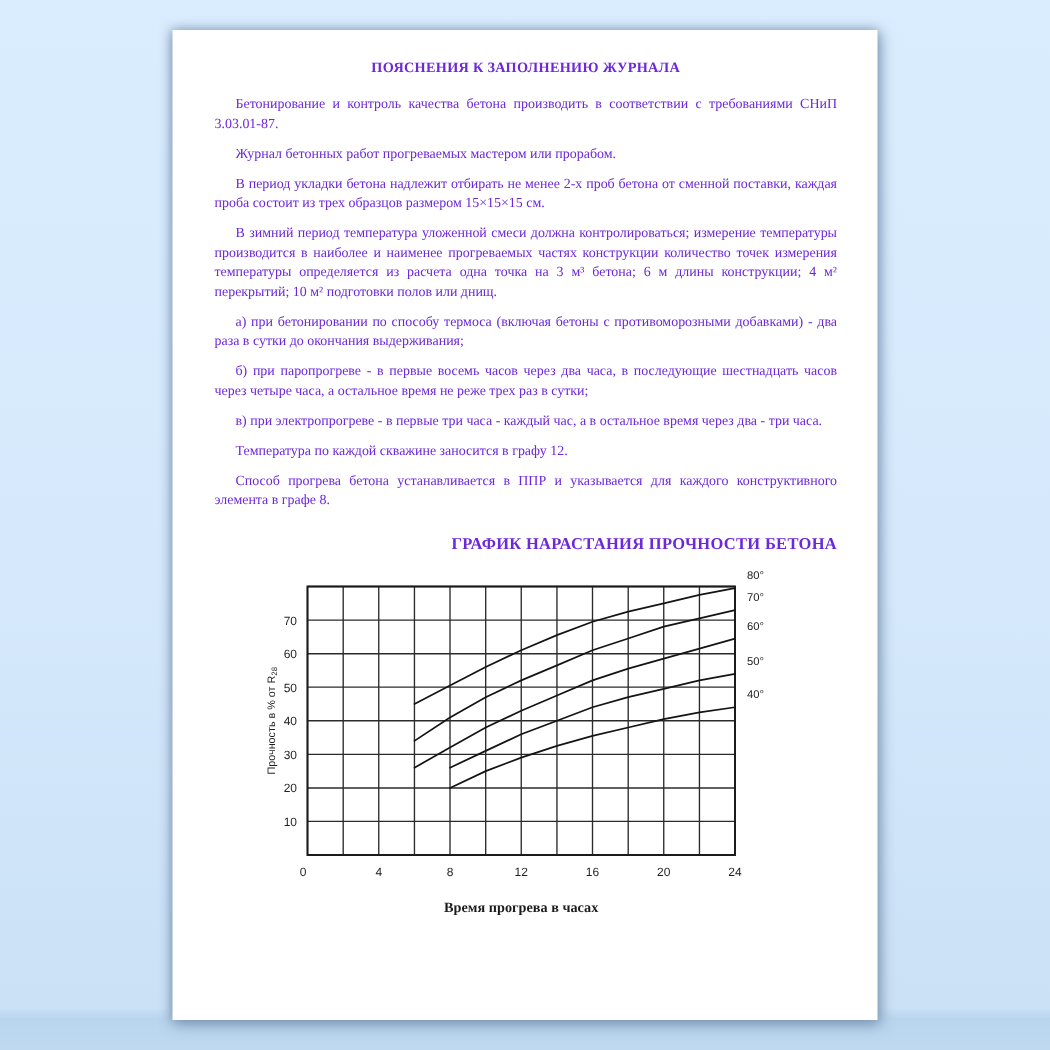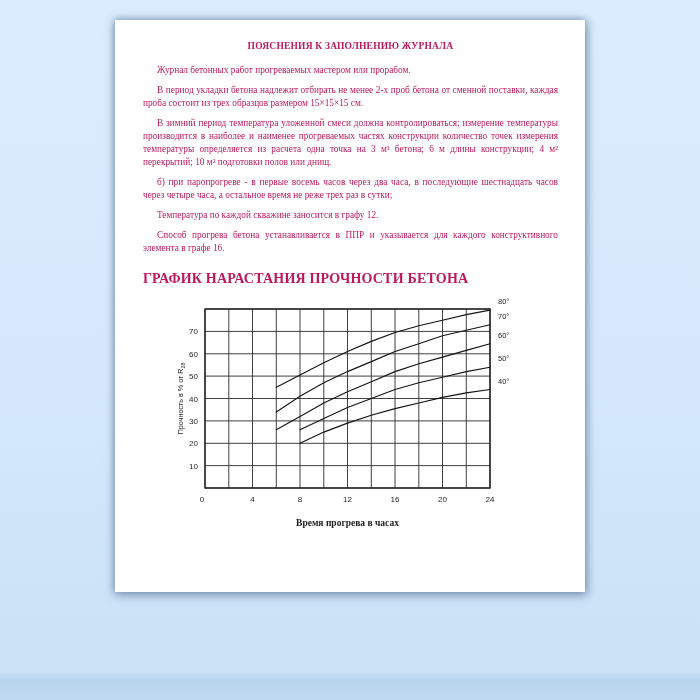--- a/index.html
+++ b/index.html
@@ -6,69 +6,72 @@
   .screen{
     position:relative;
     width:700px;height:700px;
     overflow:hidden;
     background:linear-gradient(180deg,#daedfe 0%,#d6e9fc 55%,#cde3f8 86%,#cbe1f6 96%,#b9d5ee 97%,#bed9f0 100%);
     font-family:"Liberation Serif",serif;
   }
   .page{
     position:absolute;
     left:115px;top:20px;
-    width:470px;height:572px;
+    width:470px;height:660px;
     background:#ffffff;
     box-shadow:1px 2px 9px 1px rgba(108,134,165,.85), -1px -1px 6px rgba(108,134,165,.45);
     box-sizing:border-box;
     padding:21px 27px 0 28px;
-    color:#be185d;
+    color:#6d28d9;
   }
   .doc-title{
     text-align:center;
     font-weight:bold;
     font-size:9.5px;
     letter-spacing:.2px;
     margin:0 0 13px 0;
   }
   .para{
     font-size:9.3px;
     line-height:13px;
     text-align:justify;
     text-indent:14px;
     margin:0 0 7px 0;
   }
   .chart-block{ margin-top:16px; }
   .chart-title{
-    text-align:left;
+    text-align:right;
     font-weight:bold;
-    font-size:14px;
+    font-size:11px;
     letter-spacing:.2px;
     margin:0 0 8px 0;
   }
   svg{display:block;}
   .tick{font:8px "Liberation Sans",sans-serif; fill:#1f1f1f;}
   .clabel{font:7.5px "Liberation Sans",sans-serif; fill:#1f1f1f;}
   .ylab{font:7.2px "Liberation Sans",sans-serif; fill:#1f1f1f;}
   .xlab{font:bold 9.5px "Liberation Serif",serif; fill:#1c1c1c;}
 </style>
 </head>
 <body>
 
 <div class="screen">
   <div class="page">
 
     <h1 class="doc-title">ПОЯСНЕНИЯ К ЗАПОЛНЕНИЮ ЖУРНАЛА</h1>
 
+    <p class="para">Бетонирование и контроль качества бетона производить в соответствии с требованиями СНиП 3.03.01-87.</p>
     <p class="para">Журнал бетонных работ прогреваемых мастером или прорабом.</p>
     <p class="para">В период укладки бетона надлежит отбирать не менее 2-х проб бетона от сменной поставки, каждая проба состоит из трех образцов размером 15×15×15 см.</p>
     <p class="para">В зимний период температура уложенной смеси должна контролироваться; измерение температуры производится в наиболее и наименее прогреваемых частях конструкции количество точек измерения температуры определяется из расчета одна точка на 3 м³ бетона; 6 м длины конструкции; 4 м² перекрытий; 10 м² подготовки полов или днищ.</p>
+    <p class="para">а) при бетонировании по способу термоса (включая бетоны с противоморозными добавками) - два раза в сутки до окончания выдерживания;</p>
     <p class="para">б) при паропрогреве - в первые восемь часов через два часа, в последующие шестнадцать часов через четыре часа, а остальное время не реже трех раз в сутки;</p>
+    <p class="para">в) при электропрогреве - в первые три часа - каждый час, а в остальное время через два - три часа.</p>
     <p class="para">Температура по каждой скважине заносится в графу 12.</p>
-    <p class="para">Способ прогрева бетона устанавливается в ППР и указывается для каждого конструктивного элемента в графе 16.</p>
+    <p class="para">Способ прогрева бетона устанавливается в ППР и указывается для каждого конструктивного элемента в графе 8.</p>
 
     <div class="chart-block">
       <h2 class="chart-title">ГРАФИК НАРАСТАНИЯ ПРОЧНОСТИ БЕТОНА</h2>
       <svg width="415" height="234" viewBox="0 0 415 234" xmlns="http://www.w3.org/2000/svg">
           <line x1="62" y1="14" x2="62" y2="193" stroke="#2b2b2b" stroke-width="0.9"></line>
           <line x1="85.8" y1="14" x2="85.8" y2="193" stroke="#2b2b2b" stroke-width="0.9"></line>
           <line x1="109.5" y1="14" x2="109.5" y2="193" stroke="#2b2b2b" stroke-width="0.9"></line>
           <line x1="133.3" y1="14" x2="133.3" y2="193" stroke="#2b2b2b" stroke-width="0.9"></line>
           <line x1="157" y1="14" x2="157" y2="193" stroke="#2b2b2b" stroke-width="0.9"></line>
           <line x1="180.8" y1="14" x2="180.8" y2="193" stroke="#2b2b2b" stroke-width="0.9"></line>

